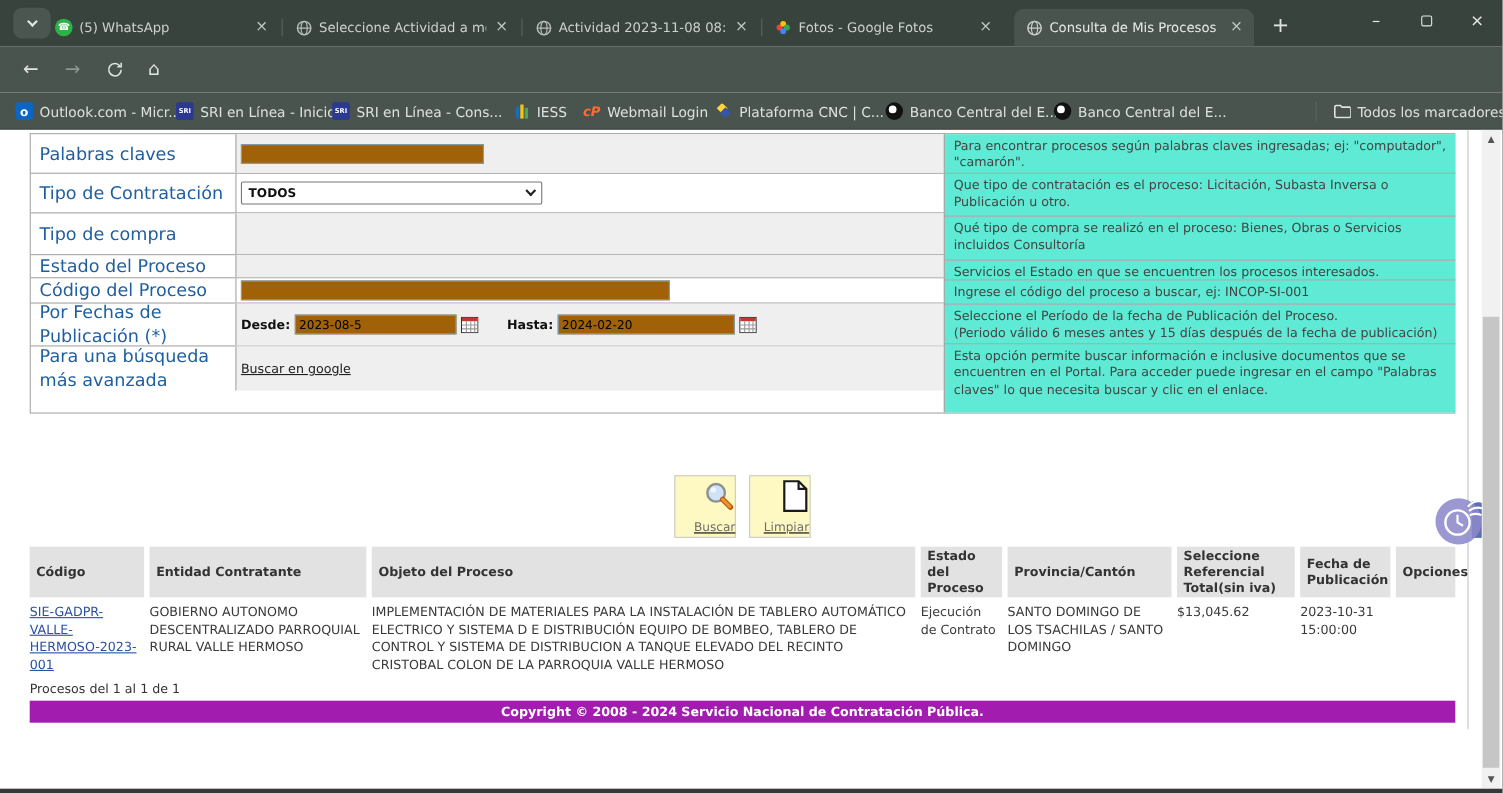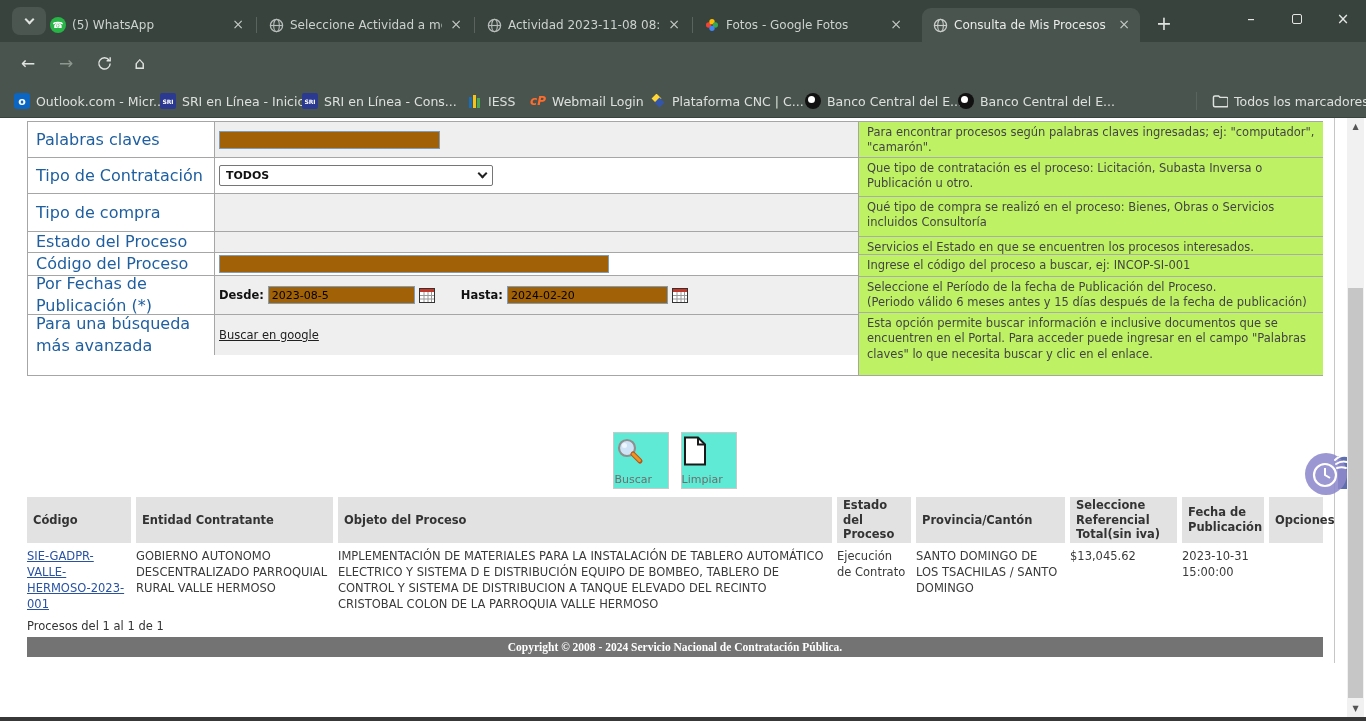--- a/index.html
+++ b/index.html
@@ -65,39 +65,39 @@
   .fl-label { width:186px; flex:none; display:flex; align-items:center; padding:2px 6px 2px 8px; color:#1f5fa0; font-size:16px; line-height:1.35; }
   .fl-mid { flex:1; border-left:1px solid #a6a6a6; display:flex; align-items:center; padding-left:4px; }
   .fl-mid.grey { background:#efefef; }
   .txtinput { height:18px; border:1px solid #7f9db9; background:#a16207; font-family:"DejaVu Sans",sans-serif; font-size:11px; padding:0 3px; }
   .selectbox { width:274px; height:21px; border:1px solid #767676; border-radius:2px; background:#fff; display:flex; align-items:center; padding:0 6px; font-size:11px; font-weight:bold; color:#111; cursor:pointer; }
   .selectbox .sel-txt { flex:1; }
   .sel-chev { width:7px; height:7px; border-right:2px solid #222; border-bottom:2px solid #222; transform:rotate(45deg); margin-top:-4px; }
   .datelab { font-size:11.5px; font-weight:bold; color:#111; margin-right:4px; }
   .cal-icon { display:inline-flex; margin-left:4px; cursor:pointer; }
   .glink { font-size:11.5px; color:#202020; text-decoration:underline; cursor:pointer; }
-  .form-help { position:absolute; left:830px; top:0; width:465px; height:100%; border-left:1px solid #a6a6a6; background:#bef264; }
+  .form-help { position:absolute; left:830px; top:0; width:465px; height:100%; border-left:1px solid #a6a6a6; background:#5eead4; }
   .hcell { padding:3px 8px; font-size:11.5px; color:#444; line-height:1.33; border-bottom:1px solid #ababab; }
   .hcell:last-child { border-bottom:none; }
 
   
   .actionbar { position:absolute; left:27px; top:314px; width:1296px; text-align:center; }
-  .actbtn { display:inline-flex; flex-direction:column; align-items:flex-start; justify-content:center; width:56px; height:57px; border:1px solid #c9c9c9; background:#5eead4; margin:0 3px; cursor:pointer; }
+  .actbtn { display:inline-flex; flex-direction:column; align-items:flex-end; justify-content:center; width:56px; height:57px; border:1px solid #c9c9c9; background:#fef9c3; margin:0 3px; cursor:pointer;text-decoration:underline; }
   .actbtn .blabel { font-size:11px; color:#6e6e6e; margin-top:3px; }
 
   
   .clockwrap { position:absolute; left:1304px; top:332px; width:60px; height:48px; }
   .clock-tab { position:absolute; left:34px; top:6px; width:22px; height:33px; background:#5f6fae; }
 
   
   .rhead { position:absolute; top:379px; height:46px; background:#e2e2e2; display:flex; align-items:center; padding:0 6px; font-size:11.5px; font-weight:600; color:#333; line-height:1.3; }
   .rcell { position:absolute; top:431px; font-size:11.5px; color:#3a3a3a; line-height:1.38; padding-right:4px; }
   .rlink { color:#2952a3; text-decoration:underline; cursor:pointer; }
   .summary { position:absolute; left:27px; top:501px; font-size:11.5px; color:#333; }
-  .footerbar { position:absolute; left:27px; top:519px; width:1296px; height:20px; background:#737373; color:#fff; font-size:11.5px; font-weight:bold; display:flex; align-items:center; justify-content:center;font-family:Liberation Serif, serif; }
+  .footerbar { position:absolute; left:27px; top:519px; width:1296px; height:20px; background:#a21caf; color:#fff; font-size:11.5px; font-weight:bold; display:flex; align-items:center; justify-content:center; }
 
   
   .vscroll { position:absolute; left:1347px; top:0; width:17px; height:599px; background:#f1f1f1; }
   .varrow { position:absolute; left:0; width:17px; text-align:center; font-size:8px; color:#555; }
   .vthumb { position:absolute; left:1px; top:170px; width:15px; height:410px; background:#c6c6c6; }
 
   .bottomstrip { position:absolute; left:0; bottom:0; width:1366px; height:4px; background:#383838; }
 </style>
 </head>
 <body>

